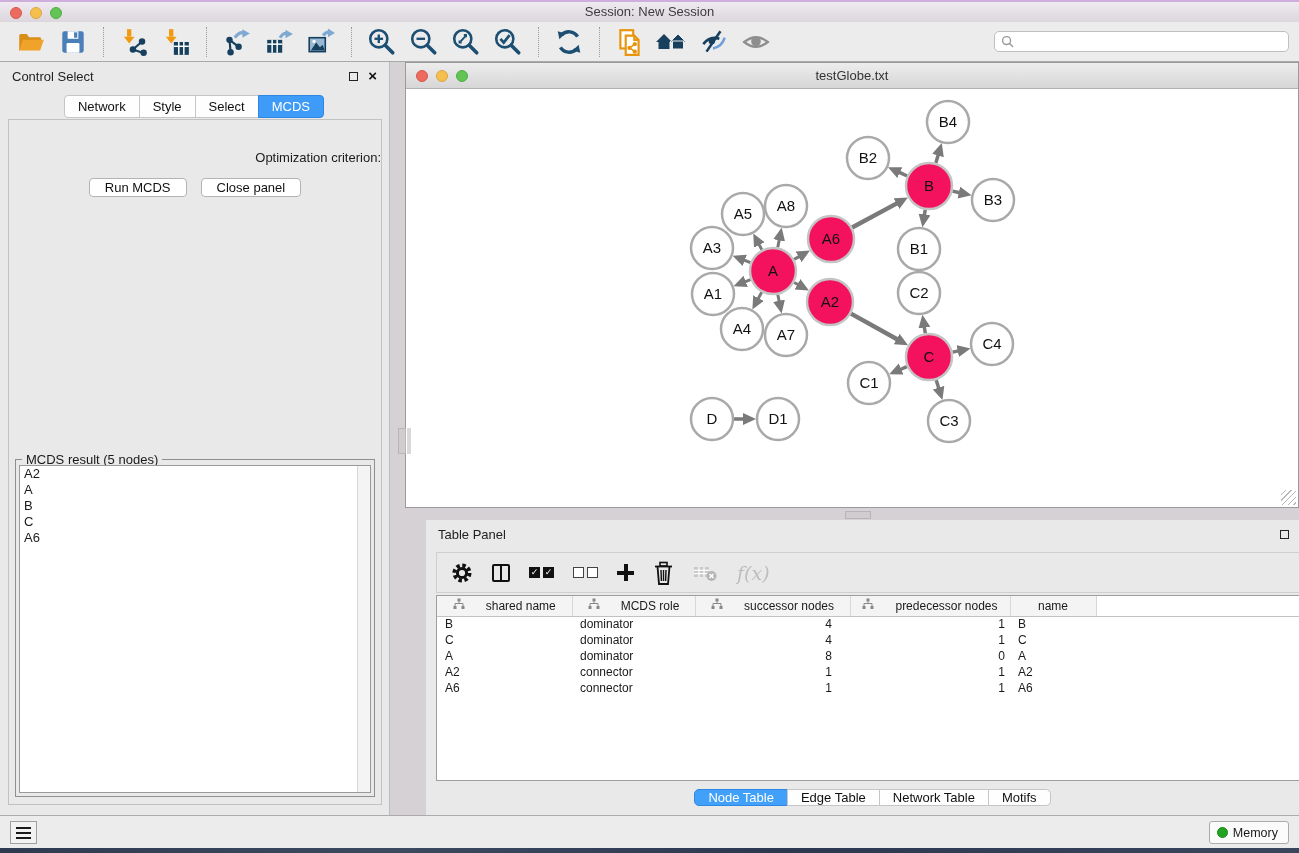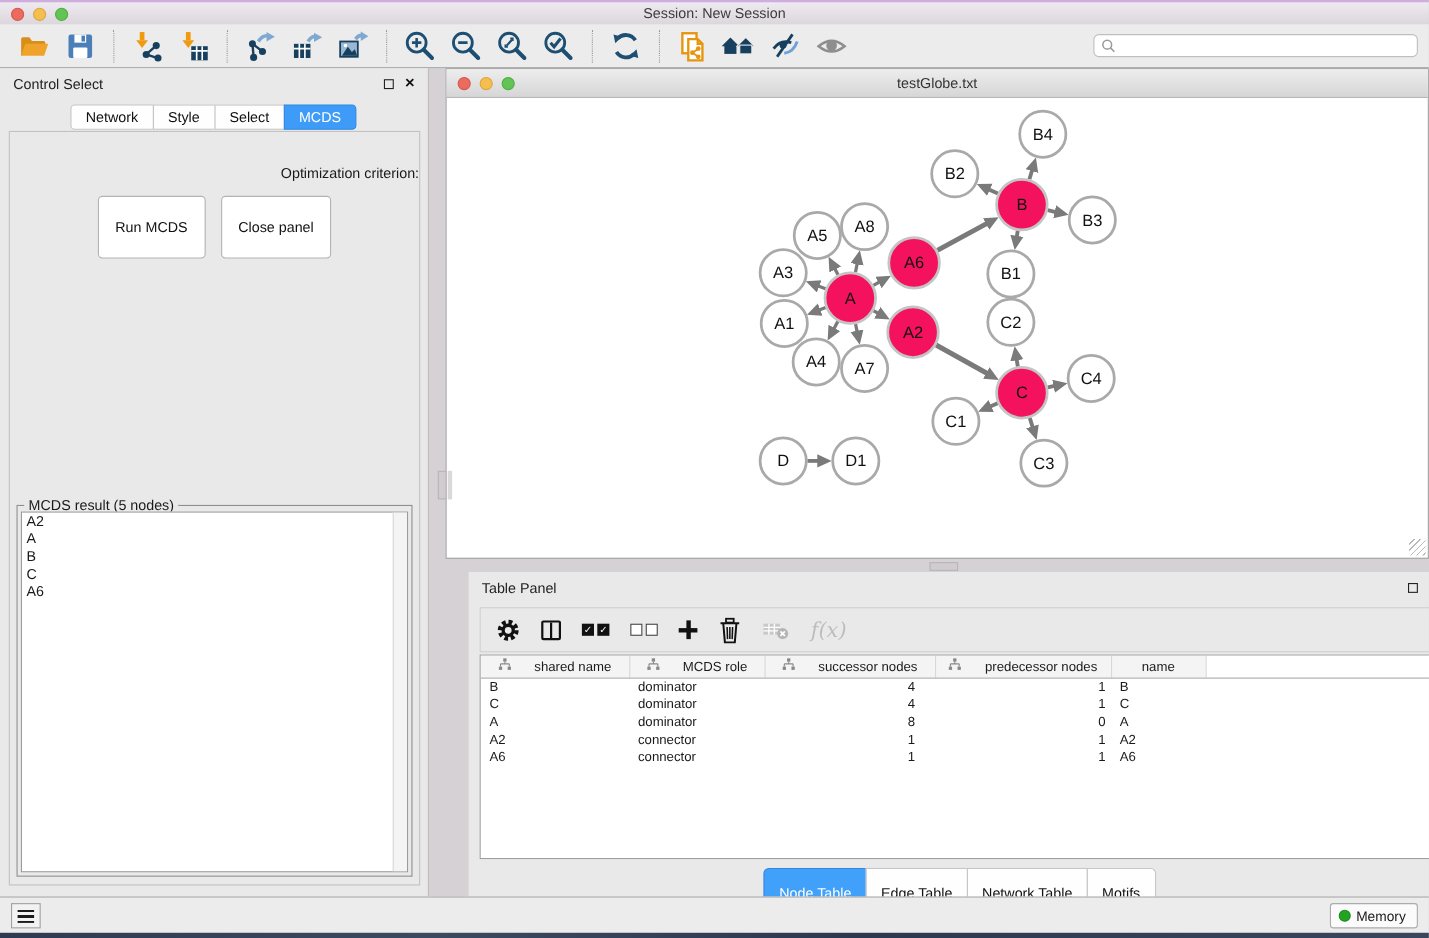--- a/index.html
+++ b/index.html
@@ -40,21 +40,21 @@
   .cp-body { position:absolute; left:8px; right:7px; top:57px; bottom:10px; border:1px solid #c2c2c2; background:#e9e9e9; }
   .opt-label { text-align:right; margin-top:30px; font-size:13px; }
   .select-box { position:relative; width:313px; height:23px; margin:9px auto 0 auto; background:#fff;
     border:1px solid #b3b3b3; border-radius:4px; font-size:13px; line-height:21px; padding-left:8px; }
   .select-stepper { position:absolute; right:0; top:0; width:19px; height:21px; border-radius:0 3px 3px 0;
     background:linear-gradient(#5fb0f9,#2e8bf2); display:flex; flex-direction:column; align-items:center; justify-content:center; gap:2px; }
   .chev { width:0; height:0; border-left:4px solid transparent; border-right:4px solid transparent; }
   .chev.up { border-bottom:4px solid #fff; }
   .chev.down { border-top:4px solid #fff; }
   .btn-row { display:flex; justify-content:center; gap:14px; margin-top:13px; }
-  .push-btn { background:#fff; border:1px solid #b3b3b3; border-radius:4px; font-size:13px; padding:20px 15px; color:#111; }
+  .push-btn { background:#fff; border:1px solid #b3b3b3; border-radius:4px; font-size:13px; padding:1px 15px; color:#111; }
   .result-box { position:absolute; left:6px; right:6px; top:339px; bottom:7px; border:1px solid #8f8f8f; }
   .result-legend { position:absolute; top:-8px; left:6px; background:#e9e9e9; padding:0 4px; font-size:13px; }
   .result-inner { position:absolute; left:3px; right:3px; top:5px; bottom:3px; background:#fff; border:1px solid #9a9a9a; }
   .result-scroll { position:absolute; top:0; bottom:0; right:0; width:13px; background:#f4f4f4; border-left:1px solid #d8d8d8; }
   .result-item { font-size:13px; line-height:16px; padding-left:4px; }
 
   
   .net-window { position:absolute; left:405px; top:62px; width:894px; height:446px;
     background:#fff; border:1px solid #9a9a9a; }
   .net-titlebar { position:relative; height:26px; background:linear-gradient(#ededed,#d6d6d6); border-bottom:1px solid #b0b0b0; }
@@ -89,21 +89,21 @@
   th { background:#f4f4f4; border-right:1px solid #d8d8d8; border-bottom:1px solid #c2c2c2;
     font-weight:normal; font-size:12px; height:20px; text-align:center; }
   th .th-inner { display:flex; align-items:center; justify-content:center; gap:21px; }
   th.filler { background:#fff; border-right:none; }
   td { font-size:12px; height:16px; padding:0 8px; white-space:nowrap; }
   td.num { text-align:right; }
   tr td:nth-child(3) { padding-right:18px; }
   tr td:nth-child(4) { padding-right:5px; }
 
   .tp-tabs { position:absolute; left:0; right:0; top:269px; display:flex; justify-content:center; }
-  .tp-tabs .tab { padding:14px 13px;text-align:center; }
+  .tp-tabs .tab { padding:0 13px;text-align:center; }
   .tp-tabs .tab:first-child { border-radius:5px 0 0 5px; }
   .tp-tabs .tab:last-child { border-radius:0 5px 5px 0; }
   .tp-tabs .tab.selected { background:#41a0f9; border-color:#2f87e4; color:#fff; }
 
   
   .status-bar { position:absolute; left:0; top:815px; width:1299px; height:33px; background:#ececec; border-top:1px solid #acacac; }
   .list-btn { position:absolute; left:10px; top:5px; width:27px; height:23px; border:1px solid #a0a0a0; background:#f2f2f2;
     display:flex; align-items:center; justify-content:center; }
   .list-glyph { width:15px; height:12px;
     background:repeating-linear-gradient(to bottom, #1a1a1a 0 2.5px, transparent 2.5px 5px); }

